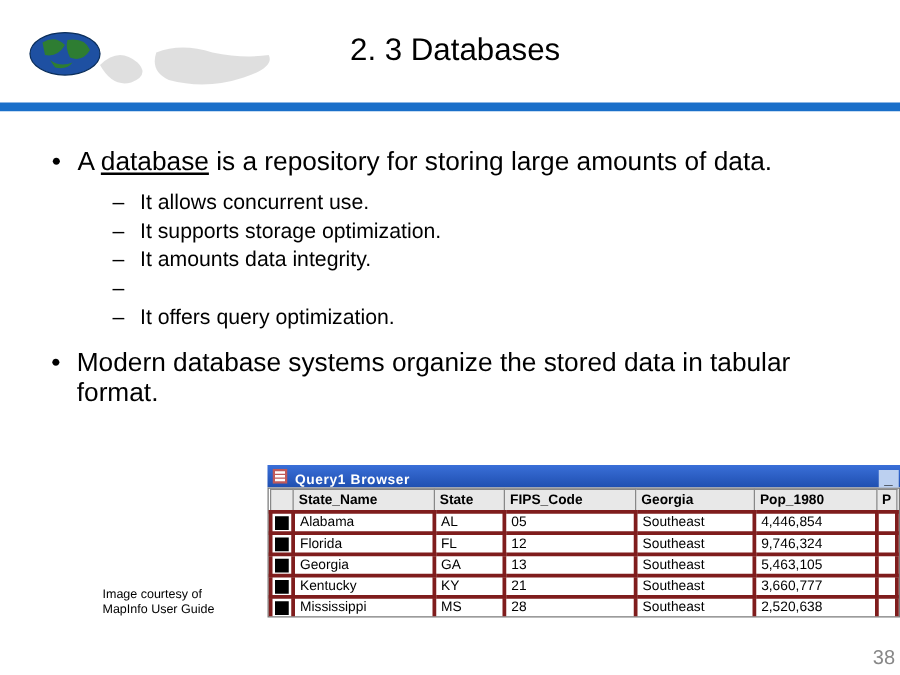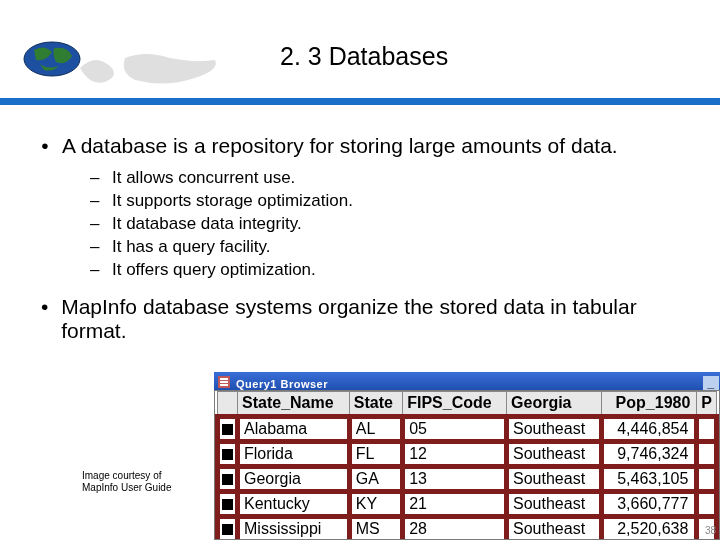--- a/index.html
+++ b/index.html
@@ -7,21 +7,20 @@
     width: 720px; height: 540px;
     font-family: Arial, Helvetica, sans-serif;
     background: #fff;
     color: #000;
     position: relative;
     overflow: hidden;
   }
   .header {
     position: relative;
     height: 84px;
-    margin-top: 16px;
   }
   .logo-area {
     position: absolute;
     left: 18px; top: 10px;
     width: 200px; height: 62px;
   }
   .globe {
     position: absolute;
     left: 4px; top: 14px;
     width: 60px; height: 38px;
@@ -68,21 +67,21 @@
   }
   .credit {
     position: absolute;
     left: 82px; top: 470px;
     font-size: 10px;
     line-height: 1.2;
   }
   .pagenum {
     position: absolute;
     right: 4px; bottom: 4px;
-    font-size: 10px;
+    font-size: 16px;
     color: #888;
   }
   .browser {
     position: absolute;
     left: 214px; top: 372px;
     width: 506px;
     font-size: 11px;
     font-family: Tahoma, Arial, sans-serif;
   }
   .tbar {
@@ -107,47 +106,47 @@
     line-height: 14px;
     margin-right: 1px;
   }
   .sheet {
     background: #fff;
     border: 1px solid #7a7a7a;
   }
   table {
     width: 100%;
     border-collapse: collapse;
-    font-size: 16px;
+    font-size: 11px;
   }
   th {
     background: #e8e8e8;
     border: 1px solid #888;
     padding: 2px 4px;
     text-align: left;
     font-weight: bold;
   }
   td {
-    border: 5px solid #7f1d1d;
+    border: 3px solid #7f1d1d;
     padding: 1px 4px;
     white-space: nowrap;
   }
   th.iconcol, td.iconcol {
     width: 18px;
     padding: 0 2px;
     text-align: center;
   }
   .sq {
     display: inline-block;
     width: 11px; height: 11px;
     background: #000;
     vertical-align: middle;
   }
   th.numcol, td.numcol {
-    text-align: right;
+    text-align: left;
     padding-right: 6px;
   }
   th.pcol {
     width: 14px;
   }
   .gridfill tr:last-child td { border-bottom: none; }
 </style>
 </head>
 <body>
 
@@ -164,50 +163,49 @@
   </div>
   <div class="title">2. 3 Databases</div>
   <div class="blue-rule"></div>
 </div>
 
 <div class="content">
 
   <div class="bullet-row">
     <div class="dot">•</div>
     <div>
-      <span>A </span><span style="">database</span><span> is a repository for storing large amounts of data.</span>
+      <span>A </span><span style="text-decoration:underline">database</span><span> is a repository for storing large amounts of data.</span>
     </div>
   </div>
 
   <div class="sub-list">
     <div class="sub-row">
         <div class="dash">–</div>
         <div>It allows concurrent use.</div>
       </div>
     <div class="sub-row">
         <div class="dash">–</div>
         <div>It supports storage optimization.</div>
       </div>
     <div class="sub-row">
         <div class="dash">–</div>
-        <div>It database data integrity.</div>
-      </div>
-    <div class="sub-row">
-        <div class="dash">–</div>
-        <div>It has a query facility.</div>
+        <div>It amounts data integrity.</div>
+      </div>
+    <div class="sub-row">
+        <div class="dash">–</div>
       </div>
     <div class="sub-row">
         <div class="dash">–</div>
         <div>It offers query optimization.</div>
       </div>
   </div>
 
   <div class="bullet-row" style="margin-top:14px">
     <div class="dot">•</div>
-    <div>MapInfo database systems organize the stored data in tabular format.</div>
+    <div>Modern database systems organize the stored data in tabular format.</div>
   </div>
 
 </div>
 
 <div class="credit">
   <div>Image courtesy of</div>
   <div>MapInfo User Guide</div>
 </div>
 
 <div class="browser">

